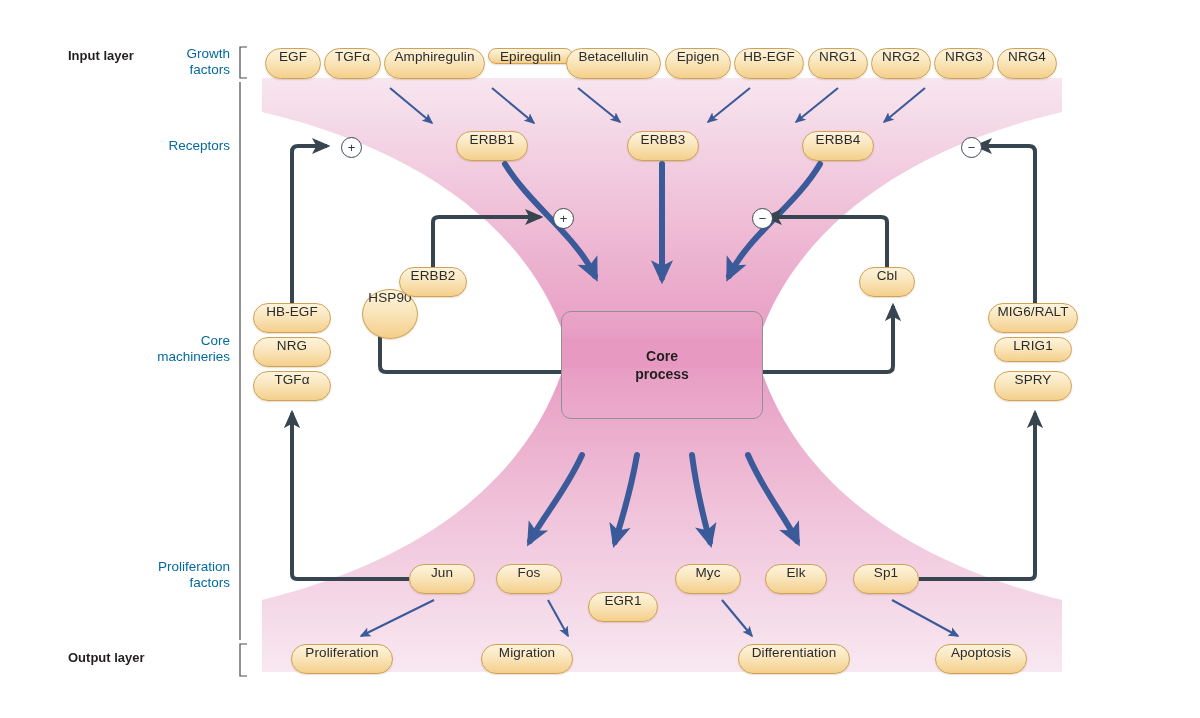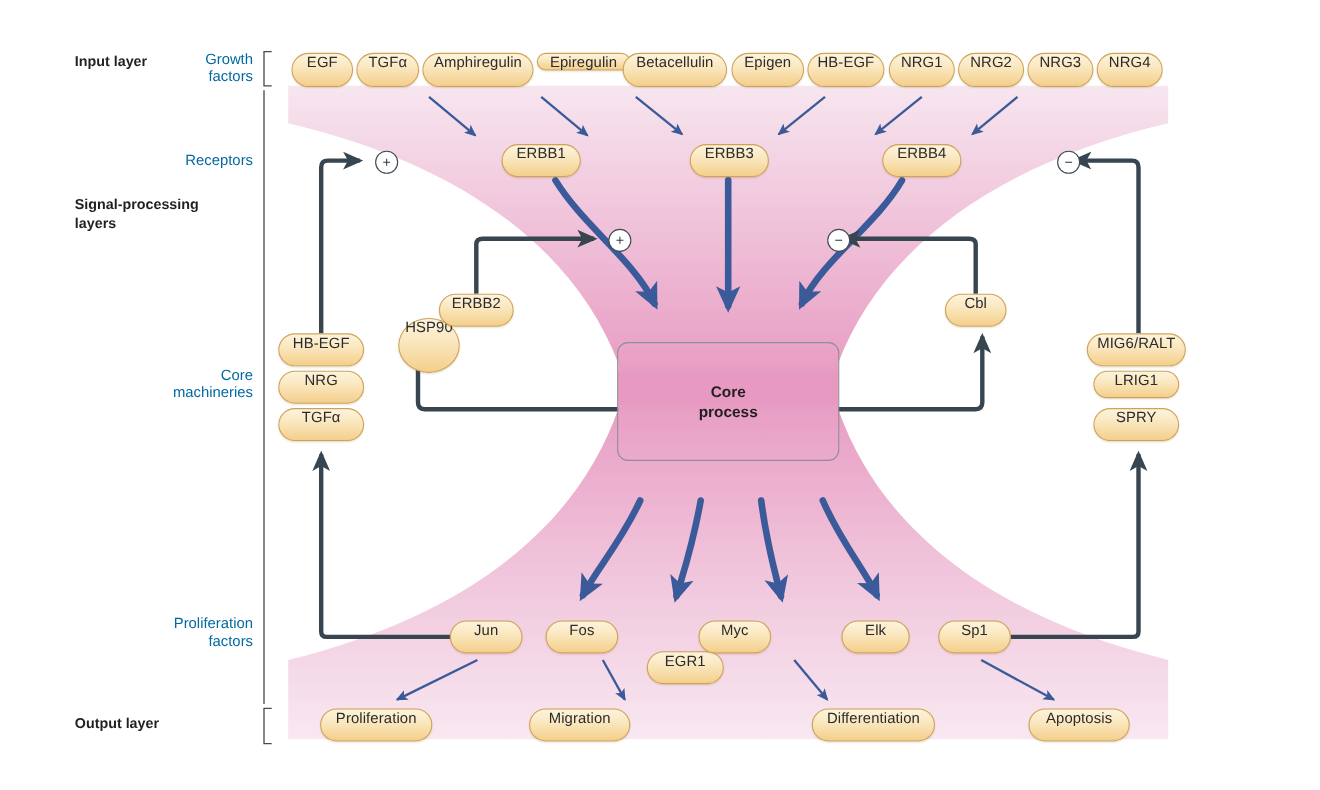--- a/index.html
+++ b/index.html
@@ -159,24 +159,20 @@
   </div>
 
   <div class="boldlab" style="left:68px;top:48px;">Input layer</div>
   <div class="rlab" style="left:130px;top:46px;width:100px;">
     <span>Growth</span><br>
     <span>factors</span>
   </div>
 
   <div class="rlab" style="left:130px;top:138px;width:100px;">Receptors</div>
 
-  <div class="boldlab" style="left:68px;top:178px;width:130px;">
-    <span>Signal-processing</span><br>
-    <span>layers</span>
-  </div>
 
   <div class="rlab" style="left:120px;top:333px;width:110px;">
     <span>Core</span><br>
     <span>machineries</span>
   </div>
 
   <div class="rlab" style="left:110px;top:559px;width:120px;">
     <span>Proliferation</span><br>
     <span>factors</span>
   </div>
@@ -255,21 +251,21 @@
       </div>
       <div class="pill round" style="left: 409px; top: 564px; width: 66px; height: 30px;">
         <span>Jun</span>
       </div>
       <div class="pill round" style="left: 496px; top: 564px; width: 66px; height: 30px;">
         <span>Fos</span>
       </div>
       <div class="pill round" style="left: 588px; top: 592px; width: 70px; height: 30px;">
         <span>EGR1</span>
       </div>
-      <div class="pill round" style="left: 635px; top: 564px; width: 66px; height: 30px;">
+      <div class="pill round" style="left: 675px; top: 564px; width: 66px; height: 30px;">
         <span>Myc</span>
       </div>
       <div class="pill round" style="left: 765px; top: 564px; width: 62px; height: 30px;">
         <span>Elk</span>
       </div>
       <div class="pill round" style="left: 853px; top: 564px; width: 66px; height: 30px;">
         <span>Sp1</span>
       </div>
       <div class="pill round" style="left: 291px; top: 644px; width: 102px; height: 30px;">
         <span>Proliferation</span>

